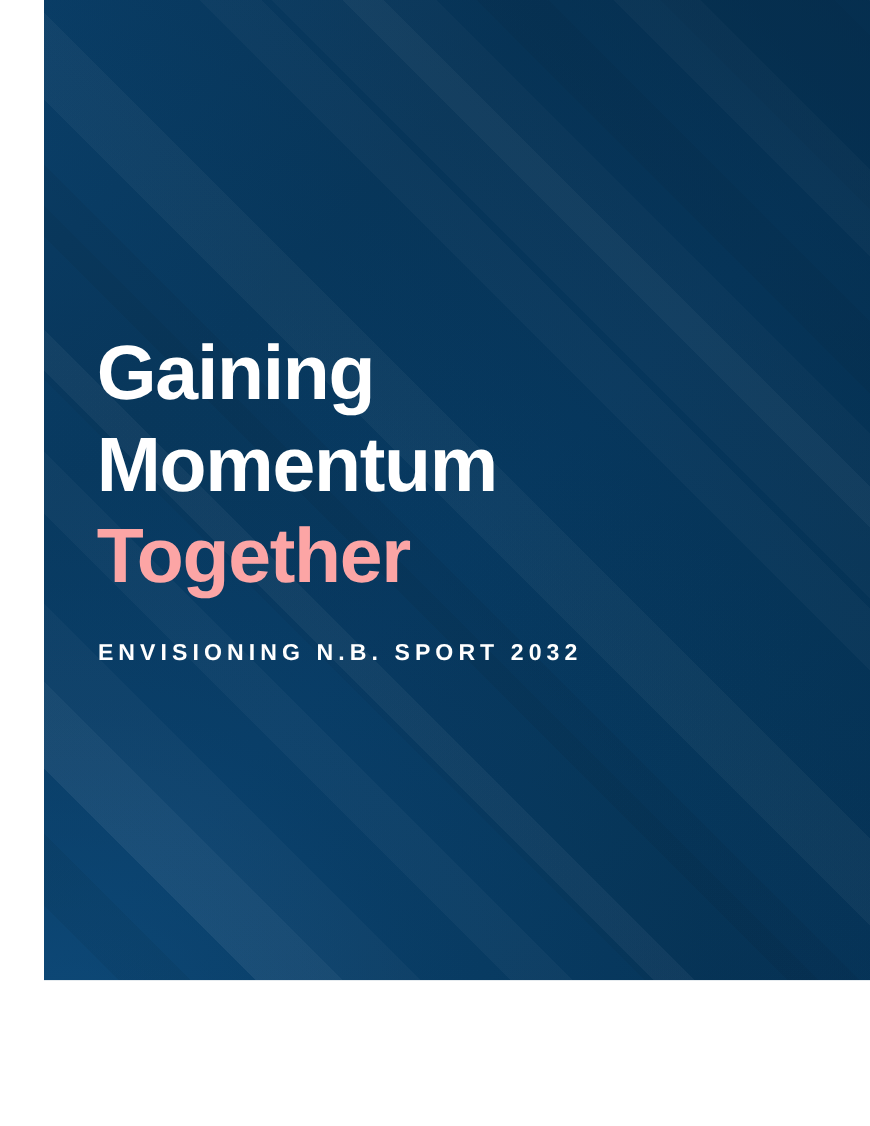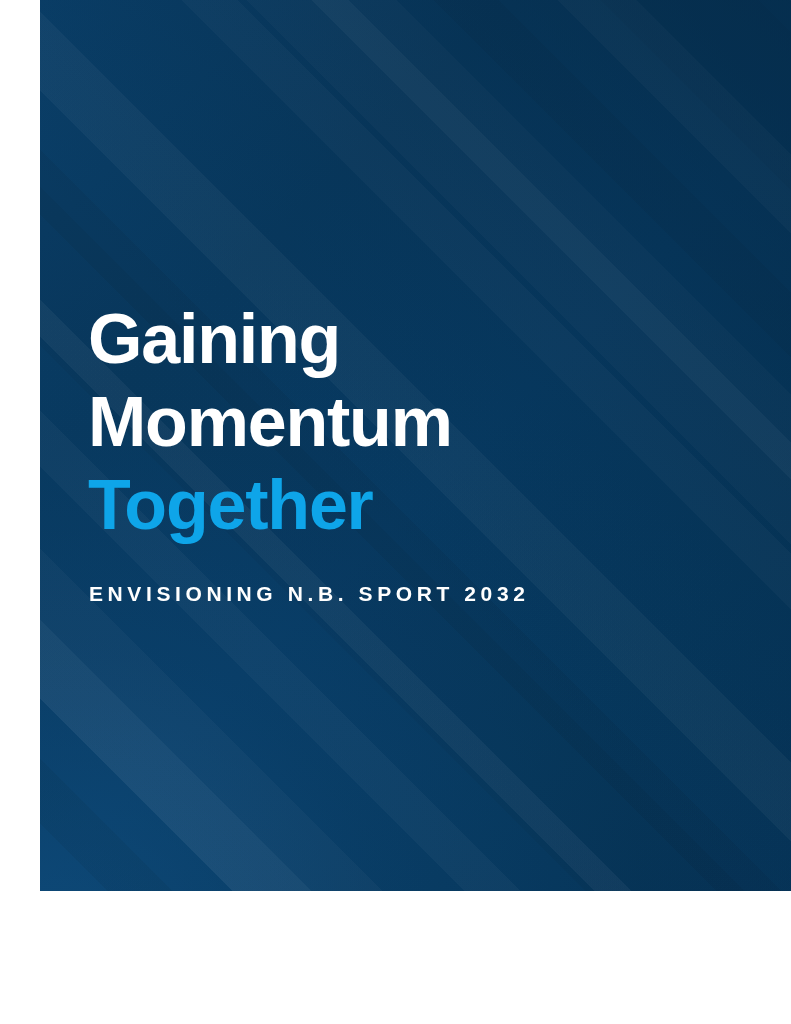--- a/index.html
+++ b/index.html
@@ -134,21 +134,21 @@
     font-family: "Liberation Sans", sans-serif;
     font-weight: 700;
     font-size: 70px;
     line-height: 83px;
     letter-spacing: -1.2px;
     color: #ffffff;
     white-space: nowrap;
   }
 
   .title-line.accent {
-    color: #0ea5e9;
+    color: #fca5a5;
   }
 
   .subtitle {
     position: absolute;
     left: 49px;
     top: 580px;
     font-family: "Liberation Sans", sans-serif;
     font-weight: 700;
     font-size: 21px;
     line-height: 28px;

